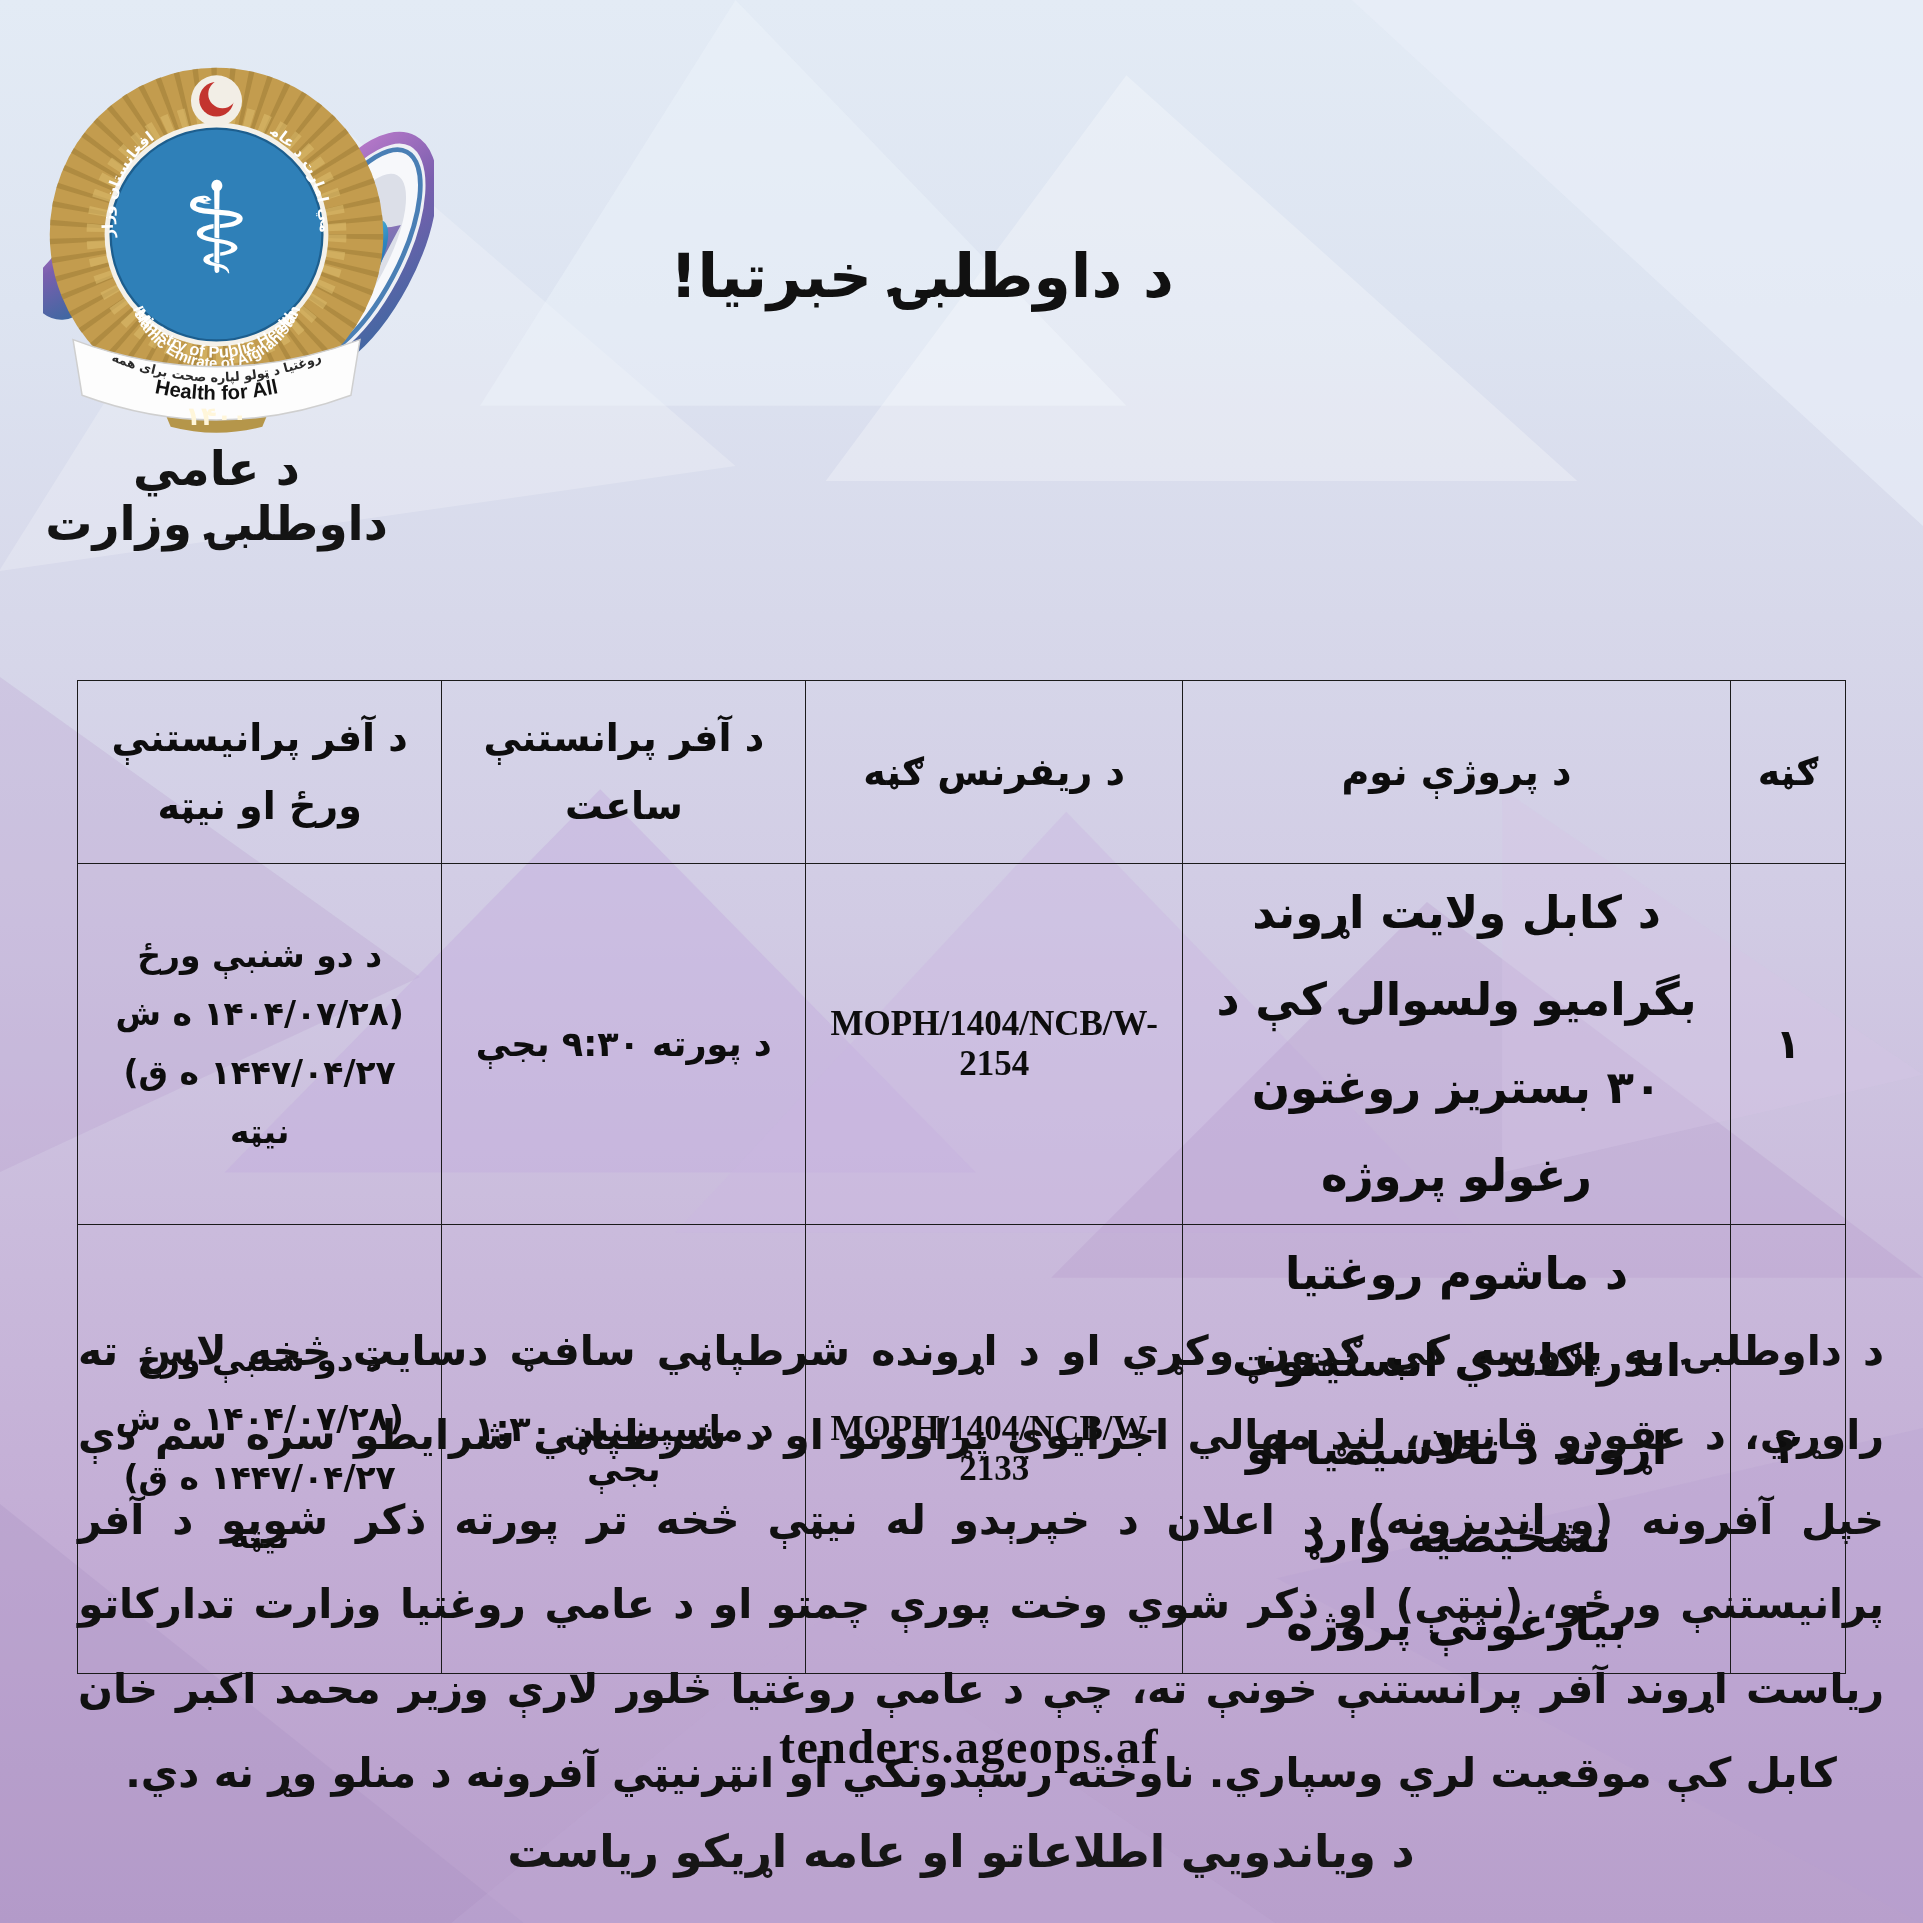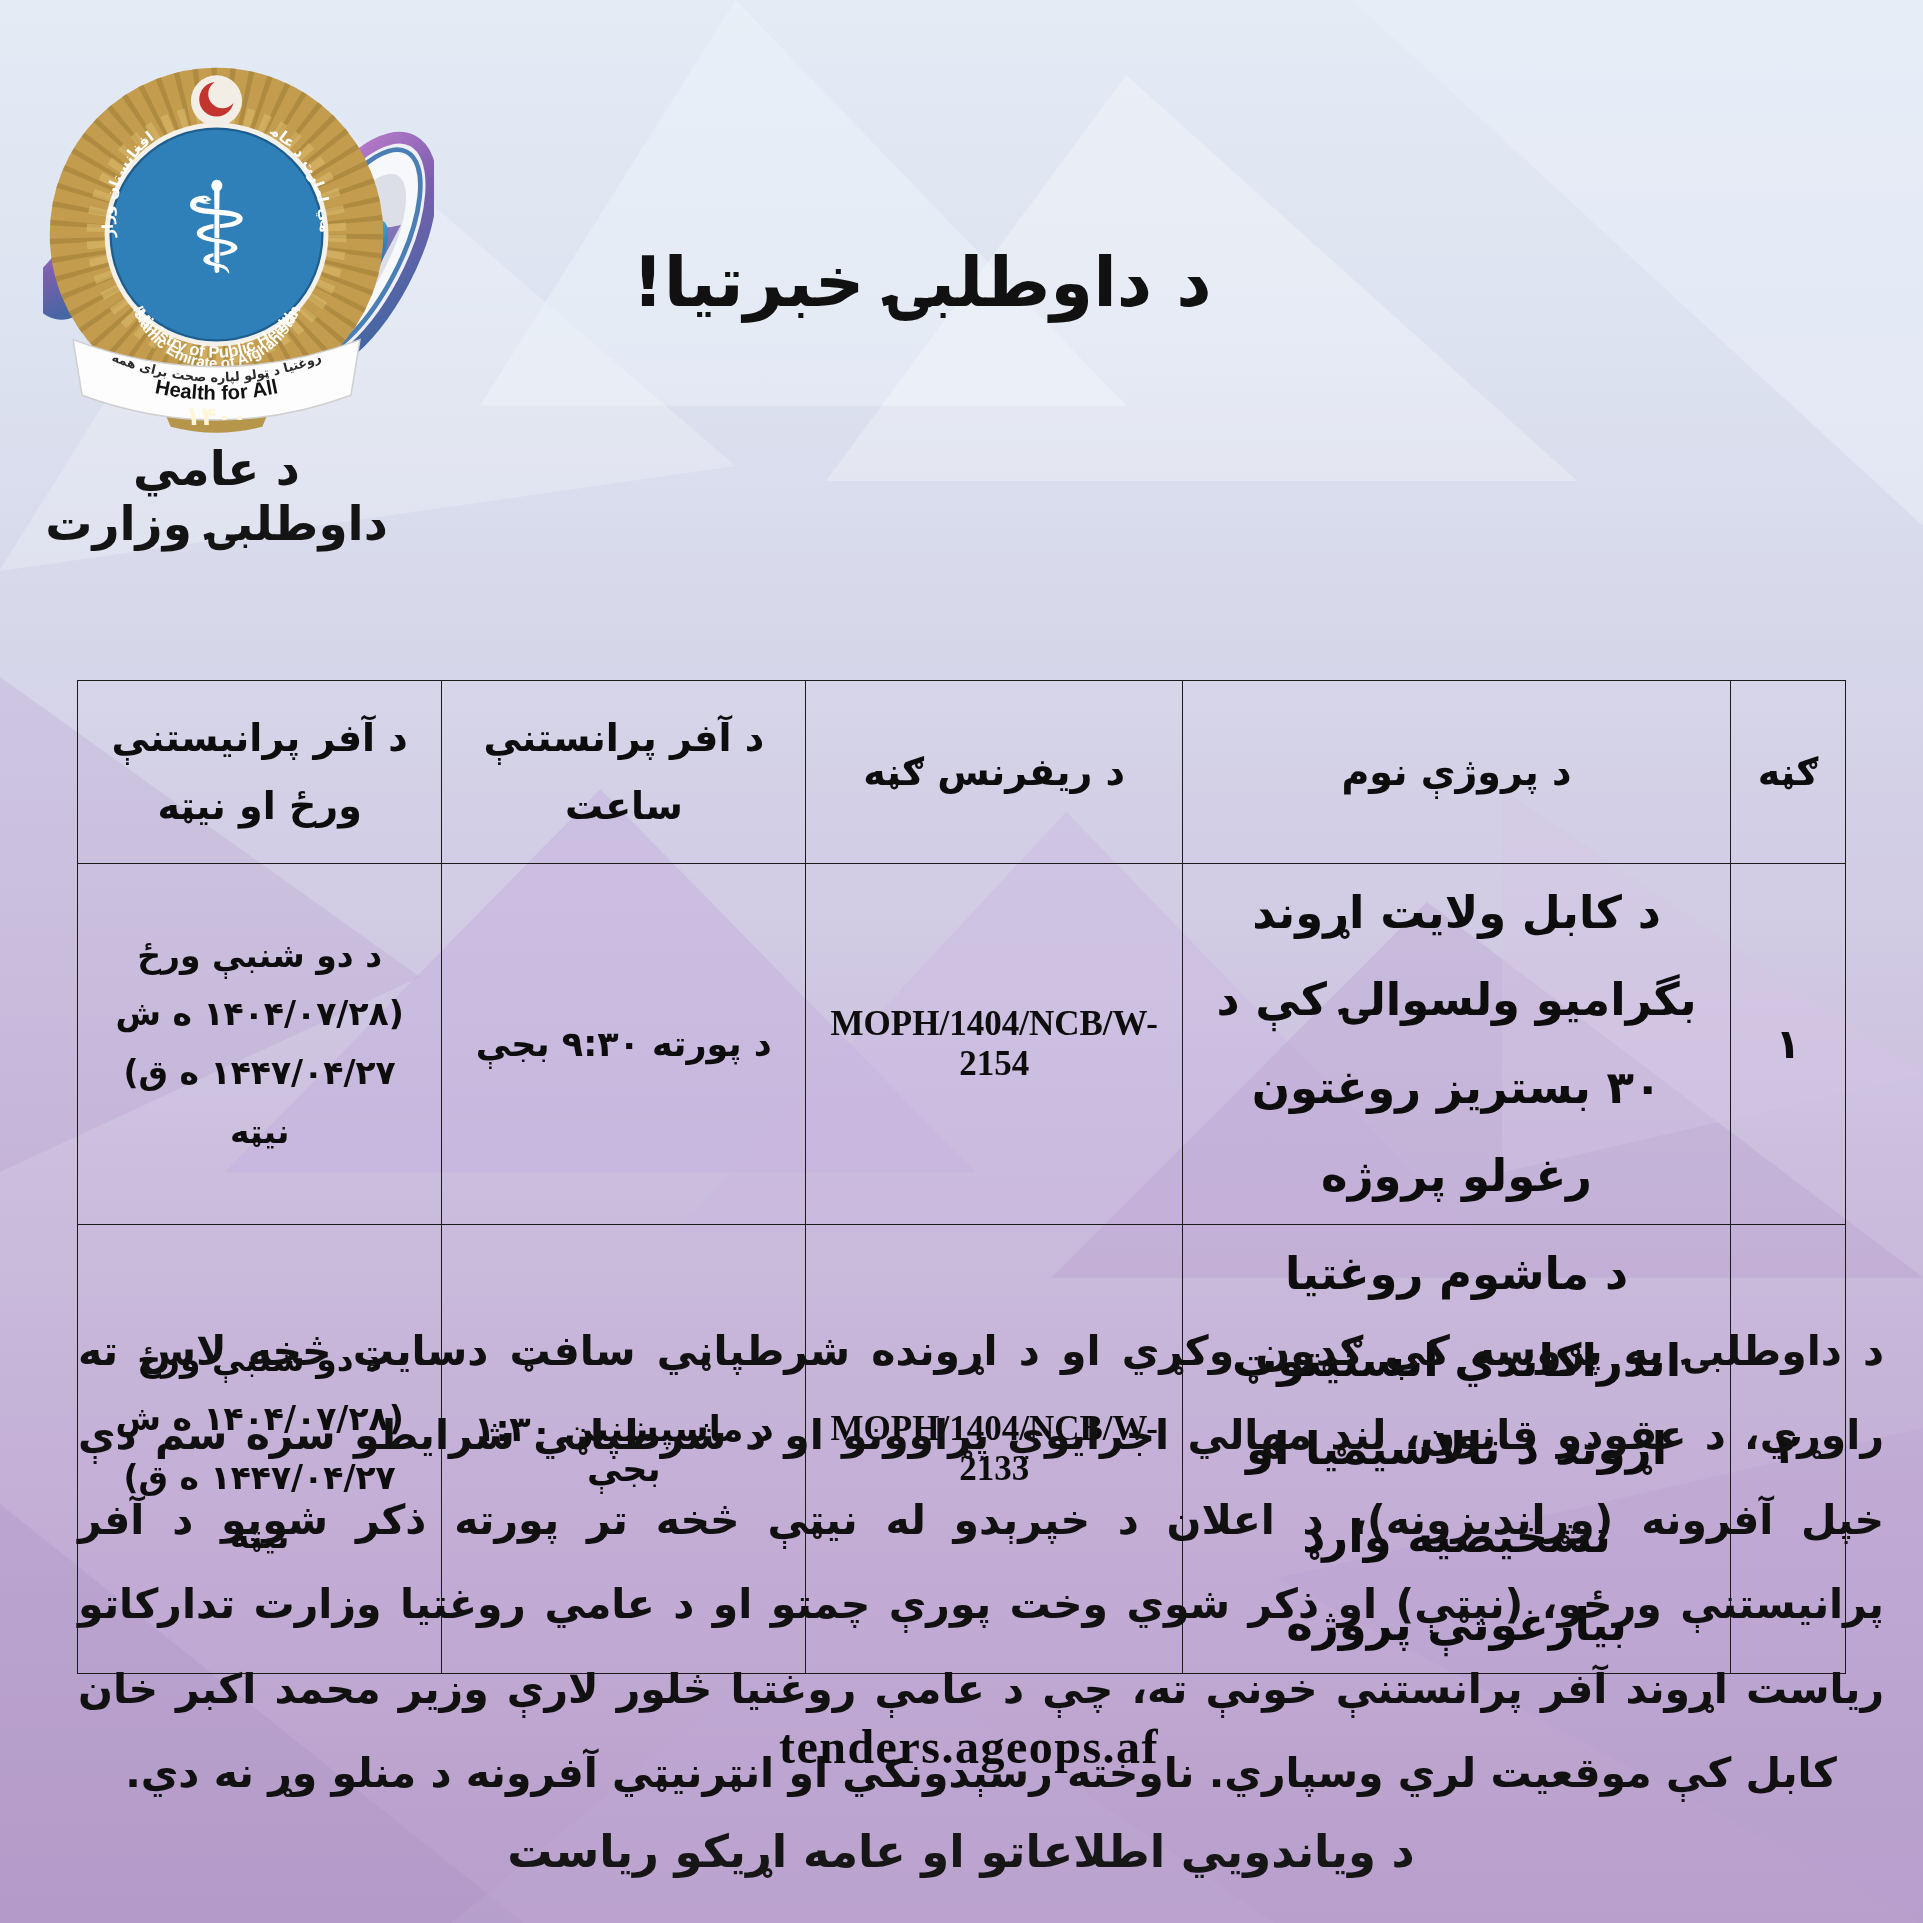--- a/index.html
+++ b/index.html
@@ -7,21 +7,21 @@
     position:relative;width:1924px;height:1924px;overflow:hidden;
     direction:rtl;
     font-family:"DejaVu Sans",sans-serif;color:#111;
     background:linear-gradient(180deg,#e3ebf5 0%,#dde4f1 16%,#d7d8ea 32%,#d1cbe4 48%,#cabbdc 64%,#c3add5 80%,#bca4cf 92%,#b89fcc 100%);
   }
   .bg-poly{position:absolute;inset:0;width:1924px;height:1924px;}
   .abs{position:absolute;}
   .pre{white-space:pre-line;}
   .page-title{
     top:239px;left:403px;right:481px;text-align:center;
-    font-size:69px;font-weight:700;line-height:1.25;letter-spacing:0;
+    font-size:60px;font-weight:700;line-height:1.25;letter-spacing:0;
   }
   .intro{
     top:490px;right:53px;left:53px;text-align:center;
     font-size:43px;font-weight:700;line-height:1.82;
   }
   .megaphone{left:44px;top:60px;width:391px;height:391px;}
   .logo-block{top:60px;left:1924px;right:1533px;width:347px;text-align:center;}
   .logo-emblem{width:347px;height:376px;display:block;}
   .logo-wordmark{
     margin-top:4.5px;font-size:47px;font-weight:700;color:#141414;

